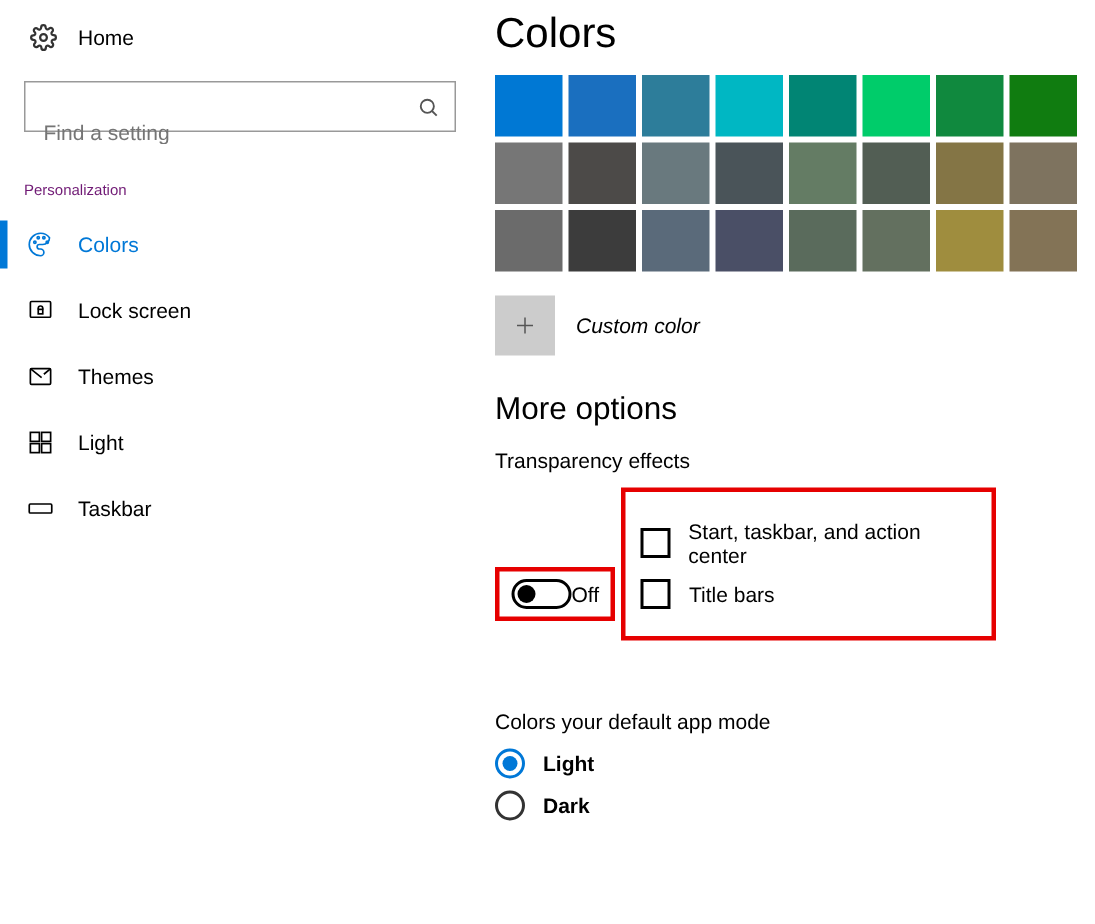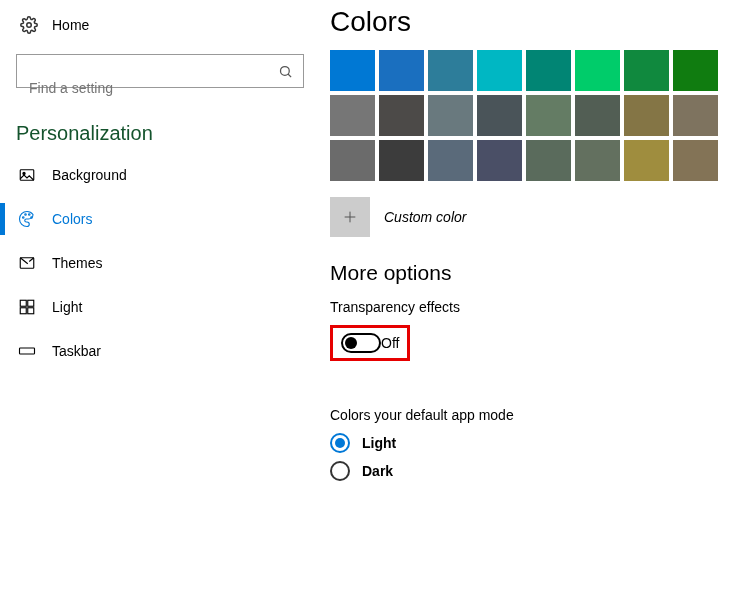--- a/index.html
+++ b/index.html
@@ -27,21 +27,21 @@
     width: 288px; height: 34px;
     border: 1px solid #999;
     display: flex; align-items: center;
     padding: 0 10px;
   }
   .search-input {
     flex: 1; border: 0; outline: none; font-size: 14px;
     font-family: inherit; background: transparent; margin-top: 34px;
   }
   .section-label {
-    color: #14532d; font-size: 20px;
+    color: #701a75; font-size: 10px;
     margin: 34px 0 8px 16px;
   }
   .nav-item {
     display: flex; align-items: center; gap: 16px;
     height: 44px; padding-left: 18px;
     cursor: pointer; position: relative;
   }
   .nav-item.active { color: #0078d7; }
   .nav-item.active::before {
     content: ""; position: absolute; left: 0; top: 6px; bottom: 6px;
@@ -120,37 +120,37 @@
       <input class="search-input" placeholder="Find a setting" style="">
       <svg width="15" height="15" viewBox="0 0 24 24" fill="none" stroke="#555" stroke-width="2">
         <circle cx="11" cy="11" r="7"></circle>
           <line x1="21" y1="21" x2="16" y2="16"></line>
       </svg>
     </div>
 
     <div class="section-label">Personalization</div>
 
     <div id="nav-list">
-        <div class="nav-item">
-          <svg class="nav-icon" viewBox="0 0 24 24" stroke-width="1.5">
-            <rect x="3" y="5" width="18" height="14" rx="1"></rect>
-            <circle cx="8" cy="10" r="1.5" fill="#000"></circle>
-            <path d="M3 17l5-5 4 4 3-3 6 6"></path>
-          </svg>
-          <span>Background</span>
-        </div>
         <div class="nav-item active">
           <svg class="nav-icon" viewBox="0 0 24 24" stroke-width="1.5">
             <path d="M12 2a10 10 0 1 0 0 20 3 3 0 0 0 0-6h-1a2 2 0 0 1 0-4h3a6 6 0 0 0 6-6 9.9 9.9 0 0 0-8-4z"></path>
             <circle cx="7" cy="10" r="1"></circle>
             <circle cx="10" cy="6" r="1"></circle>
             <circle cx="15" cy="6" r="1"></circle>
             <circle cx="18" cy="10" r="1"></circle>
           </svg>
           <span>Colors</span>
+        </div>
+        <div class="nav-item">
+          <svg class="nav-icon" viewBox="0 0 24 24" stroke-width="1.5">
+            <rect x="3" y="4" width="18" height="14" rx="1"></rect>
+            <rect x="10" y="11" width="4" height="4"></rect>
+            <path d="M10 11v-1a2 2 0 1 1 4 0v1"></path>
+          </svg>
+          <span>Lock screen</span>
         </div>
         <div class="nav-item">
           <svg class="nav-icon" viewBox="0 0 24 24" stroke-width="1.5">
             <rect x="3" y="5" width="18" height="14" rx="1"></rect>
             <path d="M3 5l10 8M21 5l-6 5"></path>
           </svg>
           <span>Themes</span>
         </div>
         <div class="nav-item">
           <svg class="nav-icon" viewBox="0 0 24 24" stroke-width="1.5">
@@ -215,20 +215,30 @@
     <span class="field-label">Transparency effects</span>
     <div class="highlight-box hb1">
       <div class="toggle-row">
         <div class="toggle">
           <div class="toggle-knob"></div>
         </div>
         <span>Off</span>
       </div>
     </div>
 
+    <div class="highlight-box hb2">
+      <div class="chk-row">
+        <div class="chk"></div>
+        <span>Start, taskbar, and action center</span>
+      </div>
+      <div class="chk-row">
+        <div class="chk"></div>
+        <span>Title bars</span>
+      </div>
+    </div>
 
     <span class="field-label sect-gap">Colors your default app mode</span>
     <div class="radio-row">
       <div class="radio sel">
           <div class="radio-dot"></div>
         </div>
       <span>Light</span>
     </div>
     <div class="radio-row">
       <div class="radio"></div>

